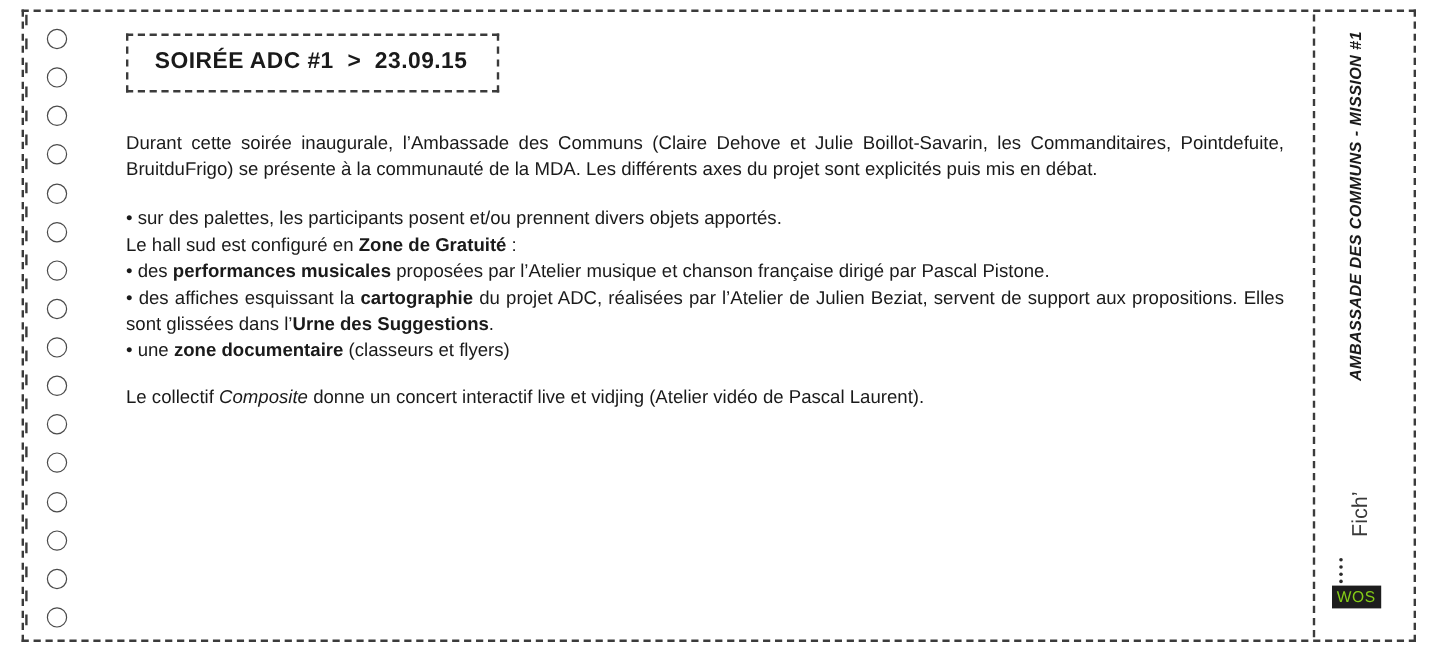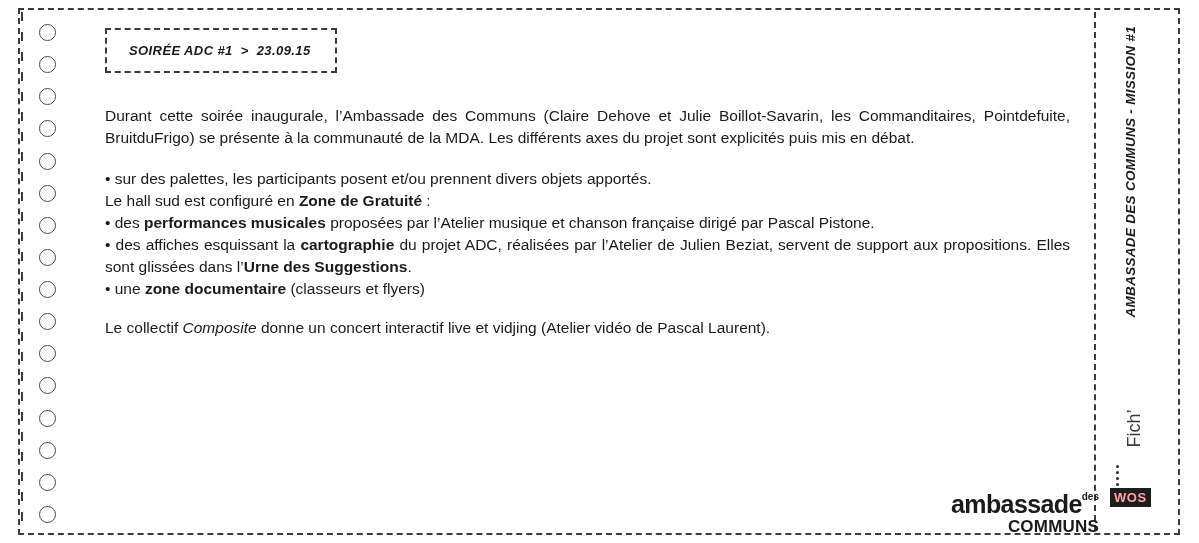--- a/index.html
+++ b/index.html
@@ -71,23 +71,22 @@
     width: 965px;
   }
 
   .title-box {
     display: inline-block;
     border: 2px dashed #3b3b3b;
     padding: 11px 24px 12px 22px;
     margin-bottom: 32px;
   }
   .title-box .title-text {
-    font-style: italic;
-    font-weight: bold;
-    font-size: 13px;
+    font-weight: bold;
+    font-size: 19px;
     letter-spacing: 0.4px;
     white-space: pre;
   }
 
   .para {
     font-size: 15.5px;
     line-height: 1.42;
     margin: 0 0 19px 0;
     text-align: justify;
     text-justify: inter-word;
@@ -144,22 +143,22 @@
     font-size: 18px;
     text-align: center;
     white-space: nowrap;
     color: #3a3a3a;
   }
   .wos-badge {
     position: absolute;
     left: 24px;
     top: 478px;
     background: #1d1d1d;
-    color: #fca5a5;
-    font-weight: bold;
+    color: #84cc16;
+    font-weight: normal;
     font-size: 13px;
     letter-spacing: 0.5px;
     padding: 3px 4px 3px 4px;
     line-height: 1;
   }
   .dot-col {
     position: absolute;
     left: 30px;
     top: 455px;
     display: flex;
@@ -264,18 +263,14 @@
     <div class="vert-fich">Fich’</div>
     <div class="dot-col">
       <span class="dot"></span>
       <span class="dot"></span>
       <span class="dot"></span>
       <span class="dot"></span>
     </div>
     <div class="wos-badge">WOS</div>
   </div>
 
-  <div class="logo">
-    <div class="l1"><span>ambassade</span><sup>des</sup></div>
-    <div class="l2">COMMUNS</div>
-  </div>
 
 </div>
 
 </body></html>

